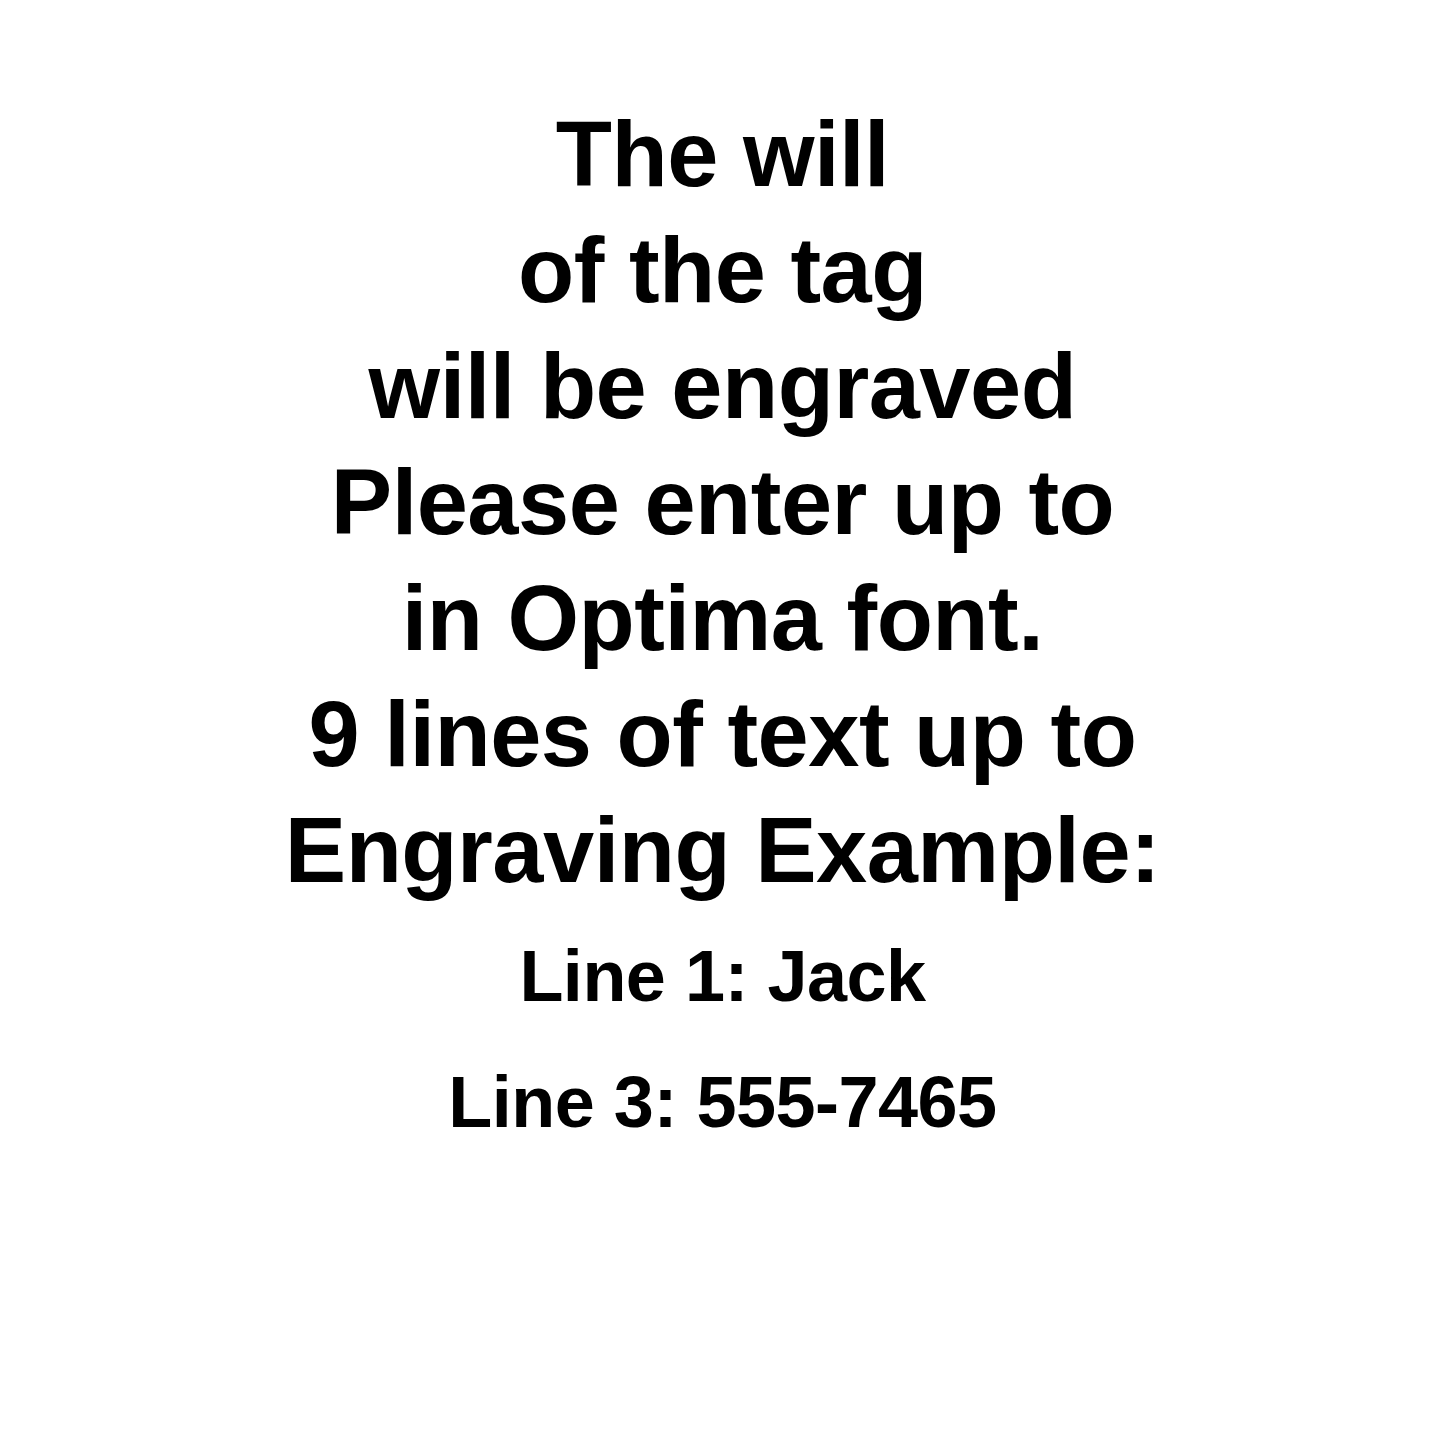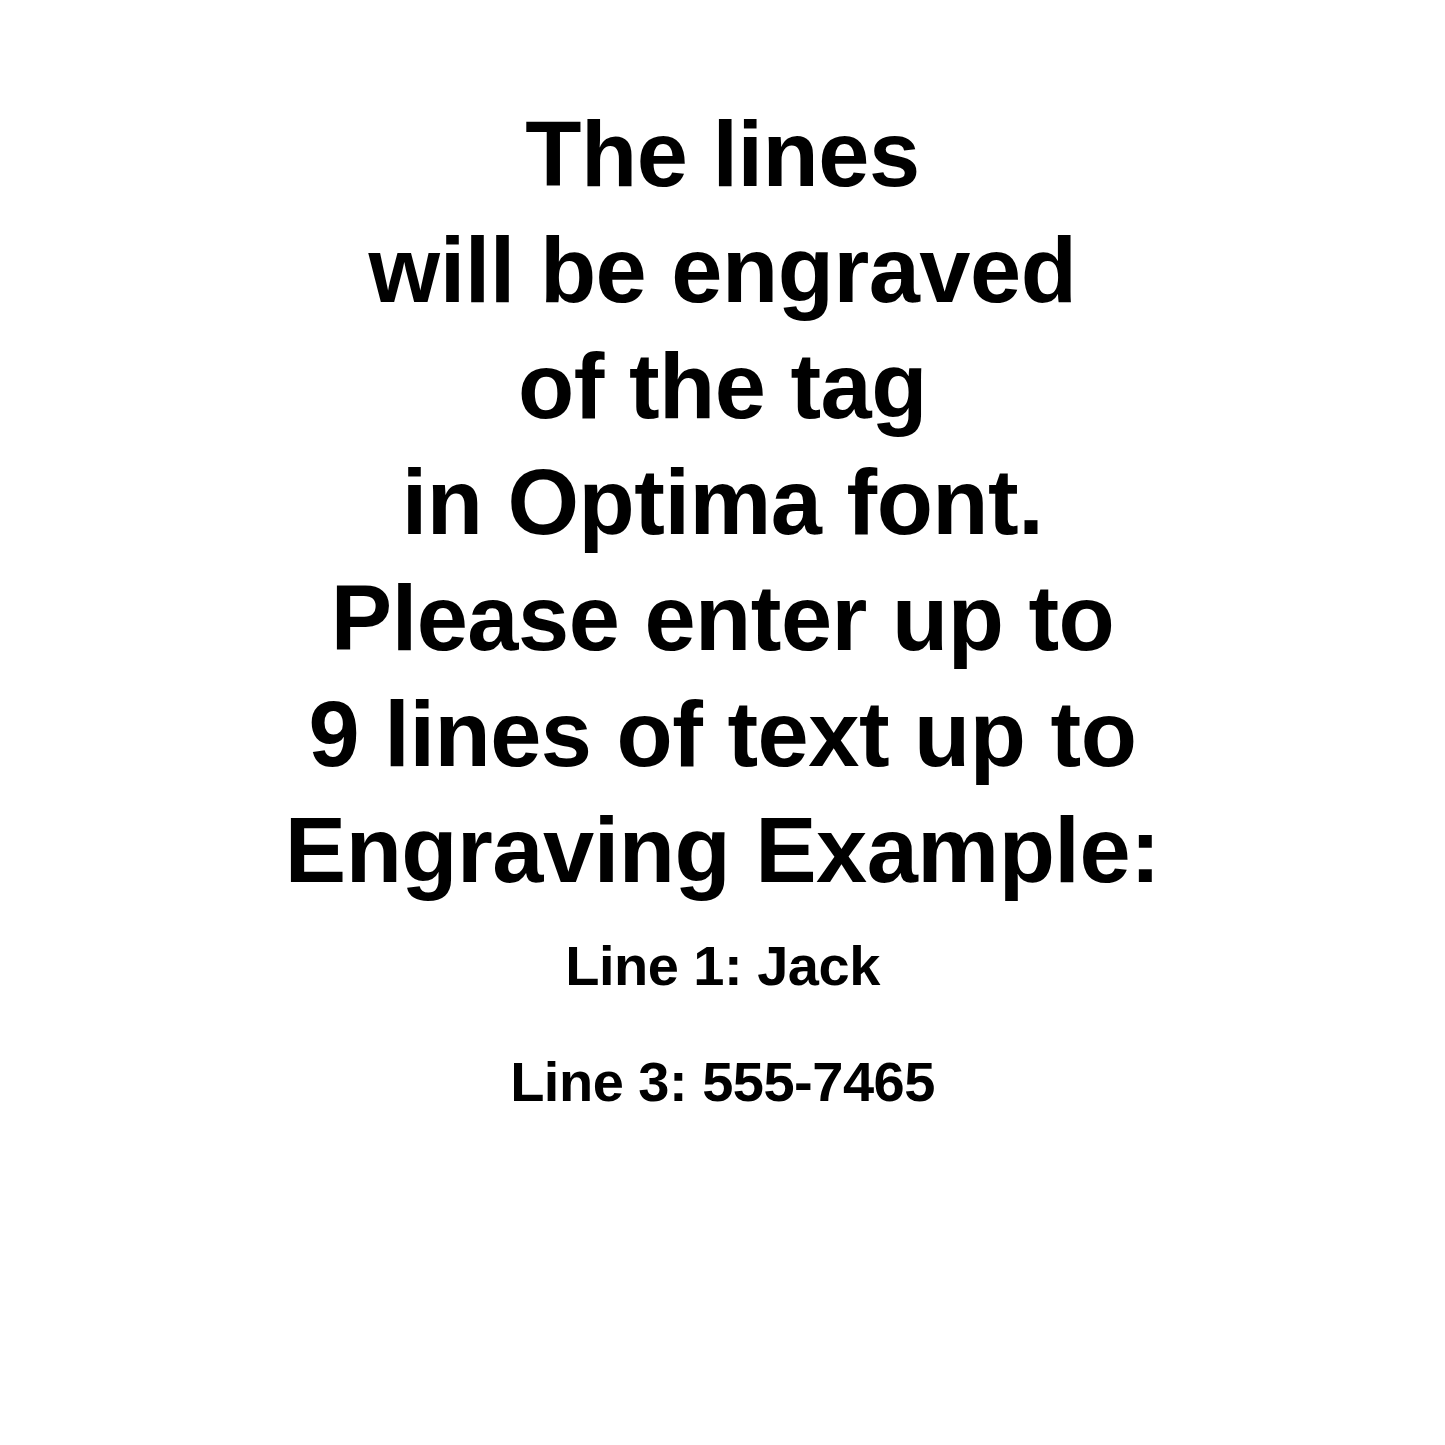--- a/index.html
+++ b/index.html
@@ -35,39 +35,40 @@
     width: 100%;
     text-align: center;
     color: #000000;
     font-weight: 700;
     font-size: 92px;
     line-height: 116px;
     letter-spacing: -0.5px;
     white-space: nowrap;
   }
   .line-sm {
-    font-size: 56px;
+    font-size: 72px;
+    margin-top: 10px;
   }
   .example-block {
     width: 100%;
     display: flex;
     flex-direction: column;
   }
 </style>
 </head>
 <body>
 
 <div class="page">
 
   <div class="info-block">
-    <span class="line">The lines</span>
+    <span class="line">The will</span>
+    <span class="line">of the tag</span>
     <span class="line">will be engraved</span>
-    <span class="line">of the tag</span>
+    <span class="line">Please enter up to</span>
     <span class="line">in Optima font.</span>
-    <span class="line">Please enter up to</span>
     <span class="line">9 lines of text up to</span>
   </div>
 
   <div class="example-block">
     <span class="line">Engraving Example:</span>
     <span class="line line-sm">Line 1: Jack</span>
     <span class="line line-sm">Line 3: 555-7465</span>
   </div>
 
 </div>

